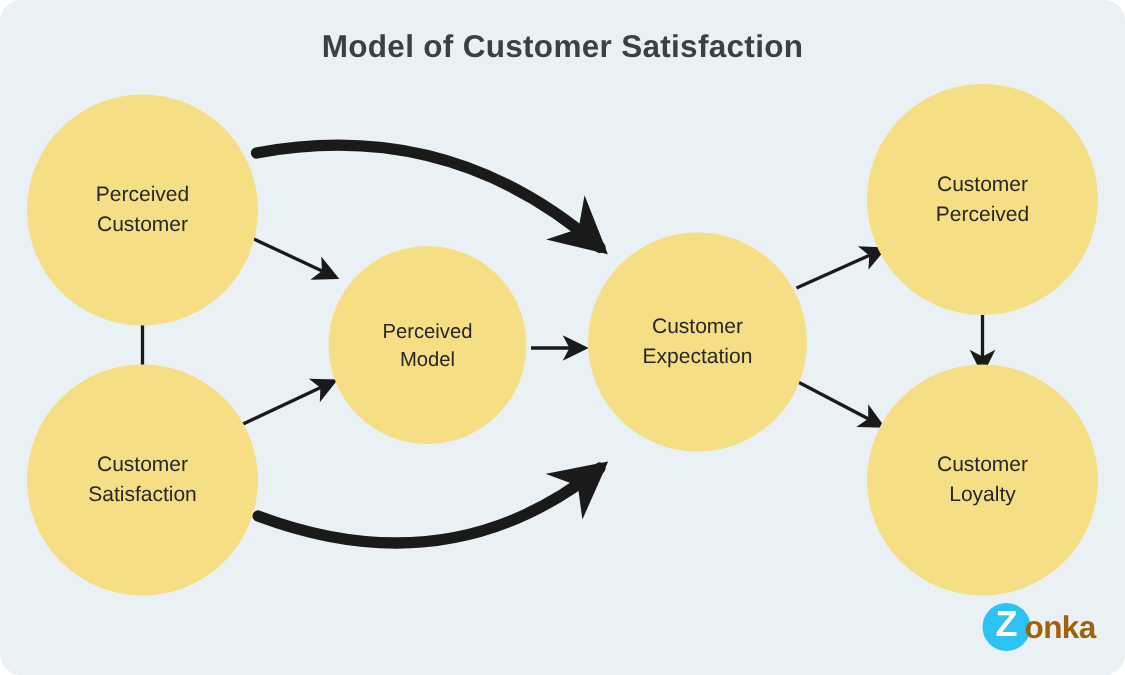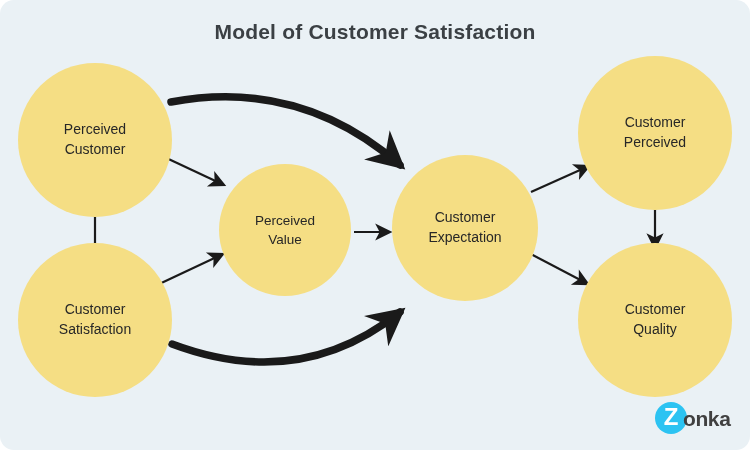--- a/index.html
+++ b/index.html
@@ -82,21 +82,21 @@
     font-size: 24px;
     color: #ffffff;
     line-height: 1;
     position: relative;
     top: -1px;
   }
   .logo-word {
     font-family: "Liberation Sans", sans-serif;
     font-weight: bold;
     font-size: 21px;
-    color: #404040;
+    color: #a16207;
     letter-spacing: -0.4px;
     margin-left: -4px;
     position: relative;
     top: 1px;
   }
 </style>
 </head>
 <body>
 
 <div id="canvas">
@@ -134,33 +134,33 @@
 
   <div class="node" style="left:18px; top:63px; width:154px; height:154px;">
     <div class="node-label" style="font-size:14px;"><span>Perceived</span><br><span>Customer</span></div>
   </div>
 
   <div class="node" style="left:18px; top:243px; width:154px; height:154px;">
     <div class="node-label" style="font-size:14px;"><span>Customer</span><br><span>Satisfaction</span></div>
   </div>
 
   <div class="node" style="left:219px; top:164px; width:132px; height:132px;">
-    <div class="node-label" style="font-size:13.5px;"><span>Perceived</span><br><span>Value</span></div>
+    <div class="node-label" style="font-size:13.5px;"><span>Perceived</span><br><span>Model</span></div>
   </div>
 
   <div class="node" style="left:392px; top:155px; width:146px; height:146px;">
     <div class="node-label" style="font-size:14px;"><span>Customer</span><br><span>Expectation</span></div>
   </div>
 
   <div class="node" style="left:578px; top:56px; width:154px; height:154px;">
     <div class="node-label" style="font-size:14px;"><span>Customer</span><br><span>Perceived</span></div>
   </div>
 
   <div class="node" style="left:578px; top:243px; width:154px; height:154px;">
-    <div class="node-label" style="font-size:14px;"><span>Customer</span><br><span>Quality</span></div>
+    <div class="node-label" style="font-size:14px;"><span>Customer</span><br><span>Loyalty</span></div>
   </div>
 
   <div class="logo">
     <div class="logo-mark">
       <span class="logo-z">Z</span>
     </div>
     <span class="logo-word">onka</span>
   </div>
 
 </div>

